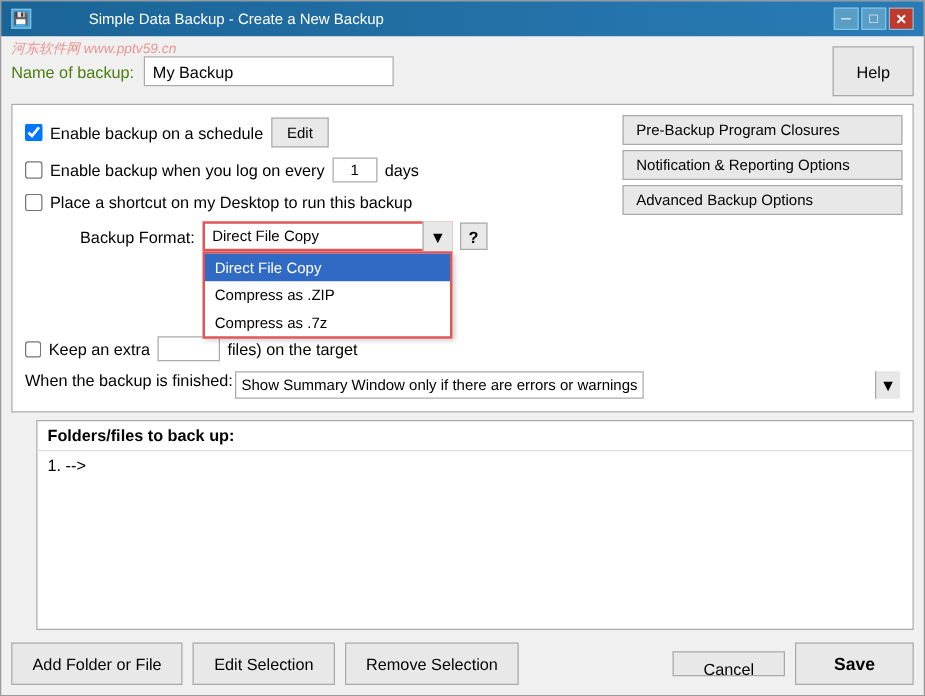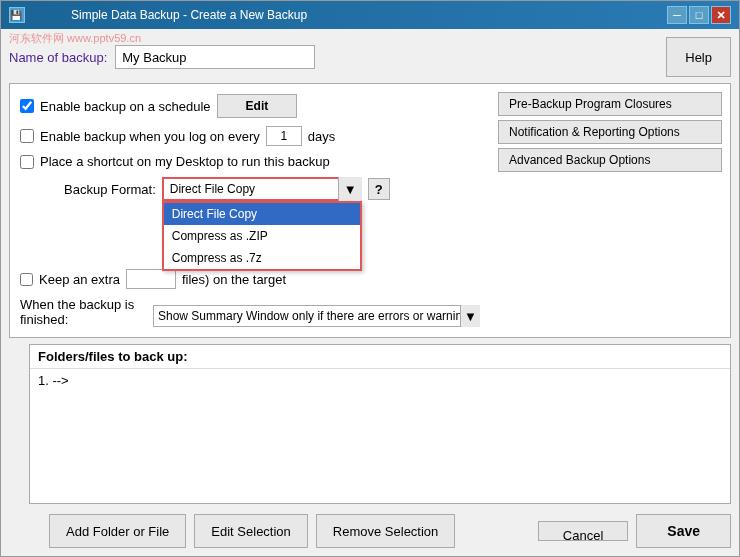--- a/index.html
+++ b/index.html
@@ -77,35 +77,36 @@
     .watermark {
       position: absolute;
       top: 30px;
       left: 8px;
       right: 0;
       color: #e87d7d;
       font-size: 11px;
       opacity: 0.8;
       pointer-events: none;
       z-index: 10;
+      font-style: italic;
     }
     .content {
       flex: 1;
       padding: 8px;
       display: flex;
       flex-direction: column;
       gap: 6px;
     }
     .name-row {
       display: flex;
       align-items: center;
       gap: 8px;
     }
     .name-label {
-      color: #4c1d95;
+      color: #4d7c0f;
       white-space: nowrap;
     }
     .name-input {
       width: 200px;
       height: 24px;
       border: 1px solid #aaa;
       padding: 2px 6px;
       font-size: 13px;
       background: white;
     }
@@ -228,23 +229,22 @@
       color: white;
     }
     .keep-extra-row {
       display: flex;
       align-items: center;
       gap: 6px;
       margin-right: 240px;
     }
     .when-finished-row {
       display: flex;
-      align-items: flex-end;
-      gap: 14px;
-      margin-right: 240px;
+      align-items: flex-start;
+      gap: 2px;
     }
     .finished-select {
       flex: 1;
       height: 22px;
       border: 1px solid #aaa;
       font-size: 12px;
       appearance: none;
       background: white;
       padding: 0 4px;
       cursor: pointer;
@@ -284,21 +284,20 @@
     .folders-list {
       flex: 1;
       padding: 4px 8px;
       font-size: 13px;
     }
     .bottom-buttons {
       display: flex;
       align-items: center;
       gap: 8px;
       padding: 4px 0 0 0;
-      margin-left: 40px;
     }
     .bottom-btn {
       padding: 6px 16px;
       background: #e8e8e8;
       border: 1px solid #aaa;
       cursor: pointer;
       font-size: 13px;
       height: 34px;
     }
     .spacer { flex: 1; }
@@ -351,21 +350,21 @@
 
       <div class="options-buttons">
         <button class="opt-btn">Pre-Backup Program Closures</button>
         <button class="opt-btn">Notification &amp; Reporting Options</button>
         <button class="opt-btn">Advanced Backup Options</button>
       </div>
 
       <div class="checkbox-row">
         <input type="checkbox" checked="" style="">
         <span>Enable backup on a schedule</span>
-        <button class="bottom-btn" style="height:24px;padding:0 28px;font-size:12px;font-weight:bold;">Edit</button>
+        <button class="bottom-btn" style="height:24px;padding:0 12px;font-size:12px;">Edit</button>
       </div>
 
       <div class="checkbox-row">
         <input type="checkbox" style="">
         <span>Enable backup when you log on every</span>
         <input class="days-input" type="text" value="1" style="">
         <span>days</span>
       </div>
 
       <div class="checkbox-row">

